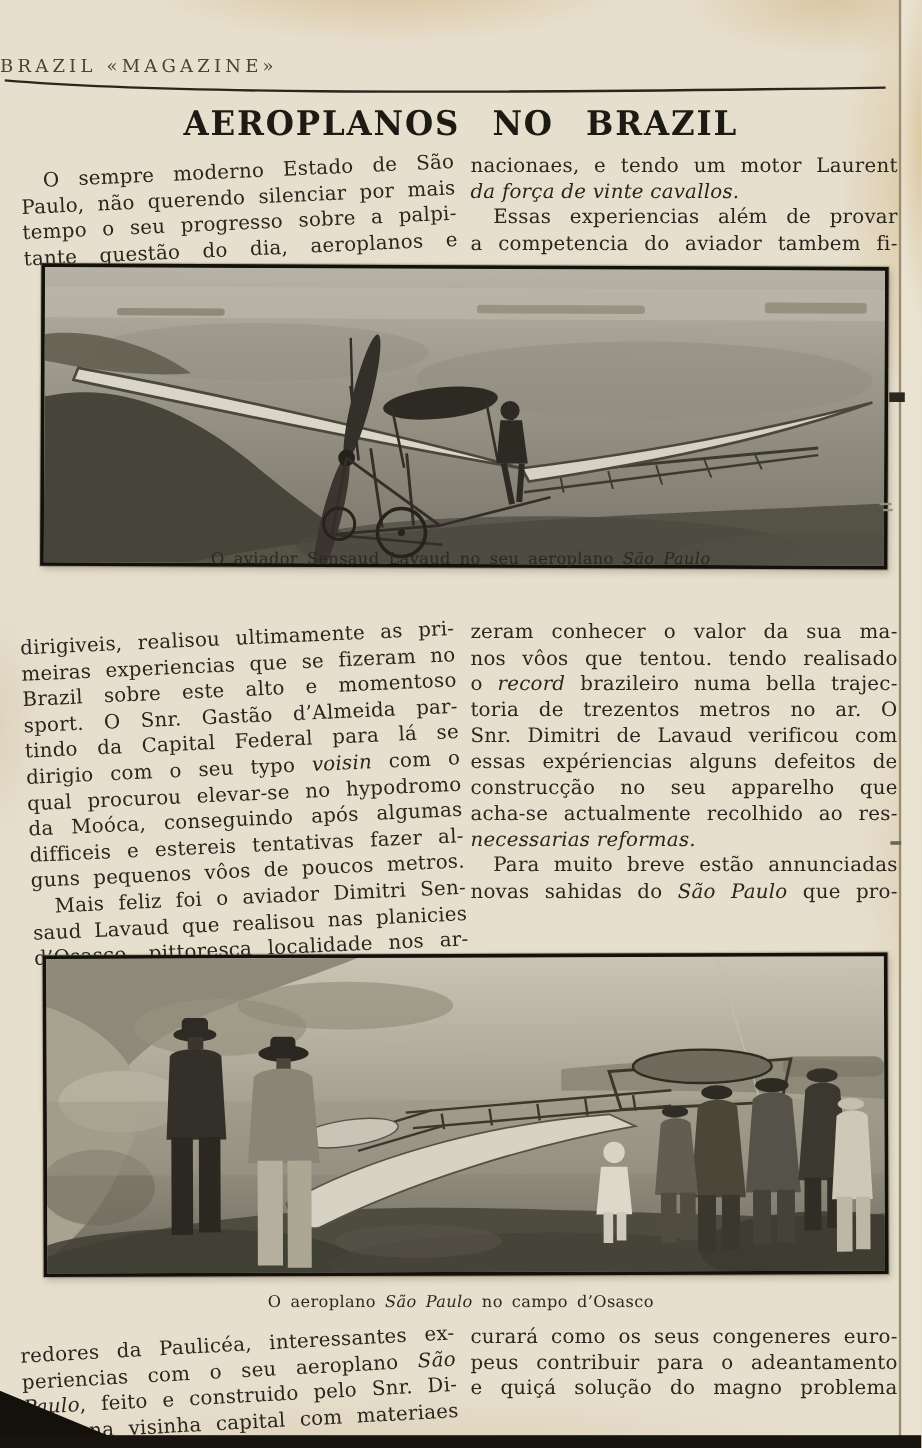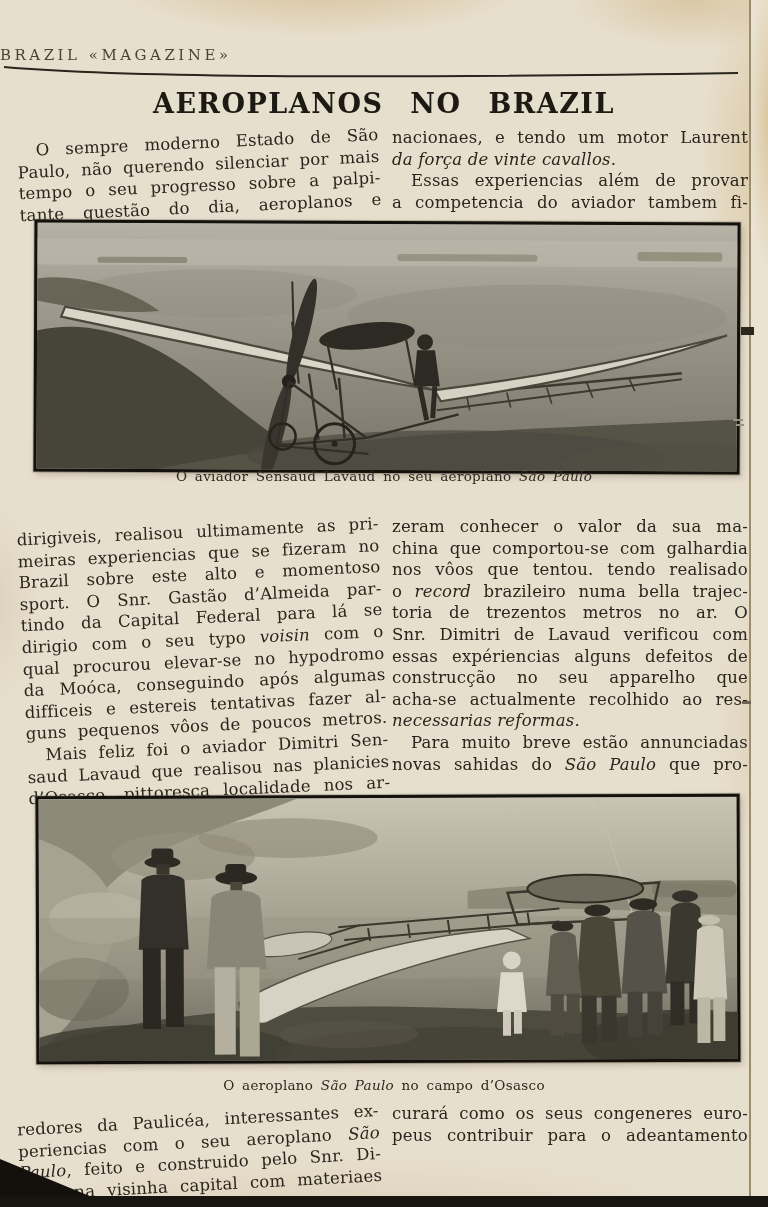--- a/index.html
+++ b/index.html
@@ -45,21 +45,21 @@
     position:absolute;border:3px solid #14110c;background:#8d897d;
     box-shadow:0 0 0 1px rgba(60,50,30,.25), 2px 3px 6px rgba(70,55,30,.25);
   }
   #photo1{left:34px;top:221px;width:700px;height:246px;transform:rotate(.25deg);}
   #photo2{left:36px;top:795px;width:698px;height:262px;transform:rotate(-.2deg);}
   .photo svg{display:block;width:100%;height:100%;}
   .caption{
     position:absolute;left:0;width:768px;text-align:center;
     font-size:13.5px;letter-spacing:.3px;word-spacing:3px;color:#2d2820;
   }
-  #caption1{top:468px;text-align:center;}
+  #caption1{top:458px;text-align:center;}
   #caption2{top:1077px;}
   .edge-strip{position:absolute;top:0;bottom:0;left:749px;width:19px;
     background:#eae3d2;border-left:2px solid #9b8c70;
     background-image:radial-gradient(ellipse 30px 200px at 100% 10%, rgba(200,168,104,.5), transparent 75%);}
   .bottom-bar{position:absolute;left:0;right:0;bottom:0;height:11px;background:#181510;}
   .corner-wedge{position:absolute;left:0;bottom:10px;width:92px;height:38px;background:#14110d;
     clip-path:polygon(0 0,100% 100%,0 100%);}
   .artifact{position:absolute;}
   #bump1{left:741px;top:327px;width:13px;height:8px;background:#2b271f;}
   #dash1{left:733px;top:419px;width:10px;height:2px;background:#97907d;}
@@ -149,21 +149,20 @@
       <div class="tline">qual procurou elevar-se no hypodromo</div>
       <div class="tline">da Moóca, conseguindo após algumas</div>
       <div class="tline">difficeis e estereis tentativas fazer al-</div>
       <div class="tline">guns pequenos vôos de poucos metros.</div>
       <div class="tline"><span class="ind"></span>Mais feliz foi o aviador Dimitri Sen-</div>
       <div class="tline">saud Lavaud que realisou nas planicies</div>
       <div class="tline">d’Osasco, pittoresca localidade nos ar-</div>
     </div>
   <div id="right-mid" class="colblock">
       <div class="tline">zeram conhecer o valor da sua ma-</div>
-      <div class="tline">china que comportou-se com galhardia</div>
       <div class="tline">nos vôos que tentou. tendo realisado</div>
       <div class="tline">o <i>record</i> brazileiro numa bella trajec-</div>
       <div class="tline">toria de trezentos metros no ar. O</div>
       <div class="tline">Snr. Dimitri de Lavaud verificou com</div>
       <div class="tline">essas expériencias alguns defeitos de</div>
       <div class="tline">construcção no seu apparelho que</div>
       <div class="tline">acha-se actualmente recolhido ao res-</div>
       <div class="tline flush">necessarias reformas.</div>
       <div class="tline"><span class="ind"></span>Para muito breve estão annunciadas</div>
       <div class="tline">novas sahidas do <i>São Paulo</i> que pro-</div>
@@ -250,20 +249,21 @@
 
   <div id="left-bottom" class="colblock skew-l2">
       <div class="tline">redores da Paulicéa, interessantes ex-</div>
       <div class="tline">periencias com o seu aeroplano <i>São</i></div>
       <div class="tline"><i>Paulo</i>, feito e construido pelo Snr. Di-</div>
       <div class="tline">mitri na visinha capital com materiaes</div>
     </div>
   <div id="right-bottom" class="colblock">
       <div class="tline">curará como os seus congeneres euro-</div>
       <div class="tline">peus contribuir para o adeantamento</div>
+      <div class="tline">e quiçá solução do magno problema</div>
     </div>
 
   <div class="edge-strip"></div>
   <div id="bump1" class="artifact"></div>
   <div id="dash1" class="artifact"></div>
   <div id="dash2" class="artifact"></div>
   <div id="dash3" class="artifact"></div>
   <div class="corner-wedge"></div>
   <div class="bottom-bar"></div>
 

